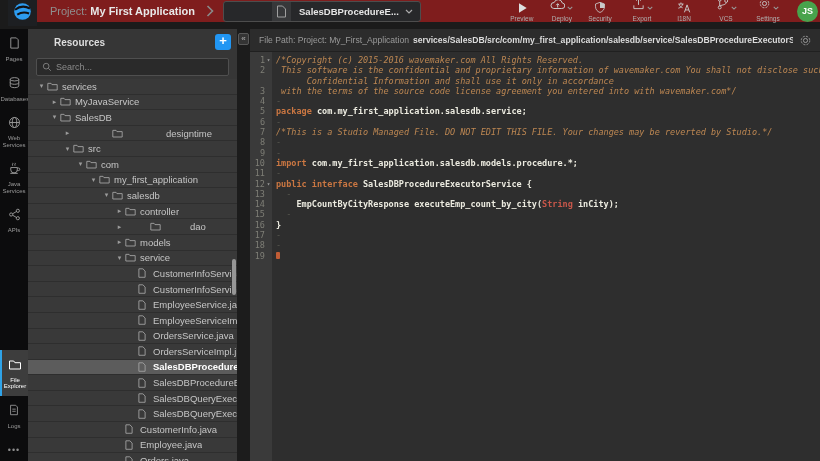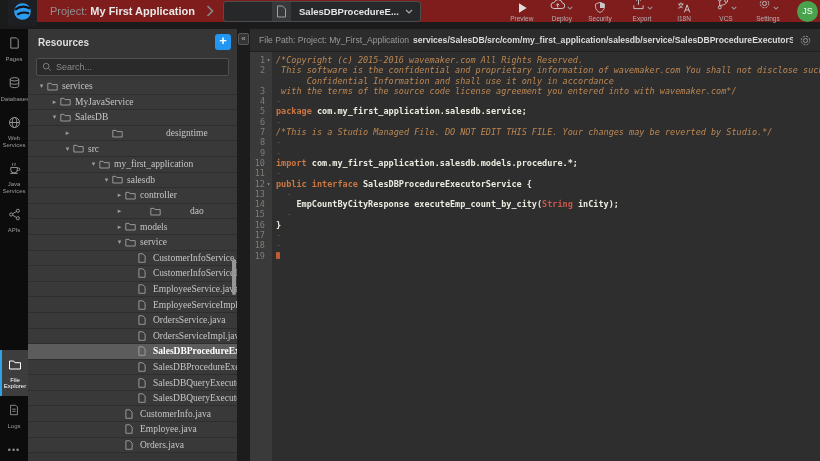--- a/index.html
+++ b/index.html
@@ -19,47 +19,47 @@
   .filetab .ticon { width:19px; height:19px; background:#37383a; display:flex; align-items:center; justify-content:center; }
   .filetab .tlabel { font-size:9.5px; font-weight:bold; color:#e6e6e6; padding:0 6px 0 8px; white-space:nowrap; }
   .filetab .tcaret { padding-right:7px; display:flex; }
   .tb-act { display:flex; flex-direction:column; align-items:center; justify-content:center; gap:1px;
     margin-left:14px; min-width:26px; }
   .tb-act .lbl { font-size:6.5px; color:#b0b0b0; white-space:nowrap; }
   .tb-act .ic { height:13px; display:flex; align-items:flex-end; }
   .withcaret { display:flex; align-items:flex-start; gap:2px; }
   .tb-right { margin-left:auto; display:flex; align-items:center; gap:16px; padding-right:10px; }
   .avatar { width:21px; height:21px; border-radius:50%; background:#48a34c; color:#fff; font-size:9px;
-    font-weight:normal; display:flex; align-items:center; justify-content:center; }
+    font-weight:bold; display:flex; align-items:center; justify-content:center; }
   .grp-preview { margin-left:88px; }
 
   
   .rail { position:absolute; left:0; top:29px; width:28px; height:432px; background:#0c0c0d;
     display:flex; flex-direction:column; align-items:stretch; }
   .rail-item { display:flex; flex-direction:column; align-items:center; gap:2px; padding:7px 0 6px 0; cursor:pointer; }
   .rail-item .rlbl { font-size:6px; color:#9a9a9a; text-align:center; line-height:6.5px; max-width:27px; }
   .rail-item svg * { stroke:#9a9a9a; }
   .rail-item.active { background:#3d3d3d; border-left:2px solid #2fa3e8; }
   .rail-item.active .rlbl { color:#fff; }
   .rail-item.active svg * { stroke:#fff; }
   .rail-spacer { flex:1; }
   .rail-more { color:#8d8d8d; font-size:9px; letter-spacing:1px; text-align:center; padding:10px 0 6px; }
 
   
   .panel { position:absolute; left:28px; top:29px; width:209px; height:432px; background:#363636; overflow:hidden; }
-  .panel-head { height:26px; display:flex; align-items:center; padding:0 6px 0 10px; }
+  .panel-head { height:26px; display:flex; align-items:center; padding:0 6px 0 26px; }
   .panel-title { font-size:10px; font-weight:bold; color:#dedede; }
   .addbtn { margin-left:auto; width:16px; height:16px; background:#2196f3; border-radius:3px; color:#fff;
     font-size:13px; line-height:14px; text-align:center; font-weight:bold; cursor:pointer; }
   .searchwrap { margin:3px 8px 6px 8px; height:18px; background:#2a2a2a; border:1px solid #4f4f4f;
     border-radius:2px; display:flex; align-items:center; padding:0 5px; gap:4px; }
   .searchwrap input { flex:1; background:transparent; border:none; outline:none; color:#cfcfcf; font-size:9px;
     font-family:"Liberation Sans", sans-serif; }
   .searchwrap input::placeholder { color:#8a8a8a; }
-  .tree { position:absolute; left:0; right:0; top:50px; bottom:0; overflow:hidden;font-family:Liberation Serif, serif; }
+  .tree { position:absolute; left:0; right:0; top:50px; bottom:0; overflow:hidden; }
   .trow { height:15.6px; display:flex; align-items:center; background:#393939; border-bottom:1px solid #2e2e2e;
     cursor:pointer; white-space:nowrap; overflow:hidden; }
   .trow .caret { width:11px; flex:0 0 11px; font-size:7px; color:#9b9b9b; text-align:center; }
   .trow .ticn { width:15px; flex:0 0 15px; display:flex; align-items:center; }
   .trow .tlbl { font-size:9.5px; color:#c6c6c6; overflow:hidden; }
   .trow.sel { background:#5c5c5c; }
   .trow.sel .tlbl { color:#ffffff; font-weight:bold; }
   .panel-scroll { position:absolute; right:1px; top:230px; width:4px; height:36px; background:#969696; border-radius:2px; }
 
   
@@ -335,20 +335,29 @@
         </div>
         <div class="trow" style="padding-left: 34px;">
           <span class="caret">▾</span>
           <span class="ticn">
             <svg width="11" height="9" viewBox="0 0 12 10">
               <path d="M.8 1.5h3.6l1 1.4h5.8v6H.8z" stroke="#a3a3a3" fill="none"></path>
             </svg>
           </span>
           <span class="tlbl">src</span>
         </div>
+        <div class="trow" style="padding-left: 47px;">
+          <span class="caret">▾</span>
+          <span class="ticn">
+            <svg width="11" height="9" viewBox="0 0 12 10">
+              <path d="M.8 1.5h3.6l1 1.4h5.8v6H.8z" stroke="#a3a3a3" fill="none"></path>
+            </svg>
+          </span>
+          <span class="tlbl">com</span>
+        </div>
         <div class="trow" style="padding-left: 60px;">
           <span class="caret">▾</span>
           <span class="ticn">
             <svg width="11" height="9" viewBox="0 0 12 10">
               <path d="M.8 1.5h3.6l1 1.4h5.8v6H.8z" stroke="#a3a3a3" fill="none"></path>
             </svg>
           </span>
           <span class="tlbl">my_first_application</span>
         </div>
         <div class="trow" style="padding-left: 73px;">

